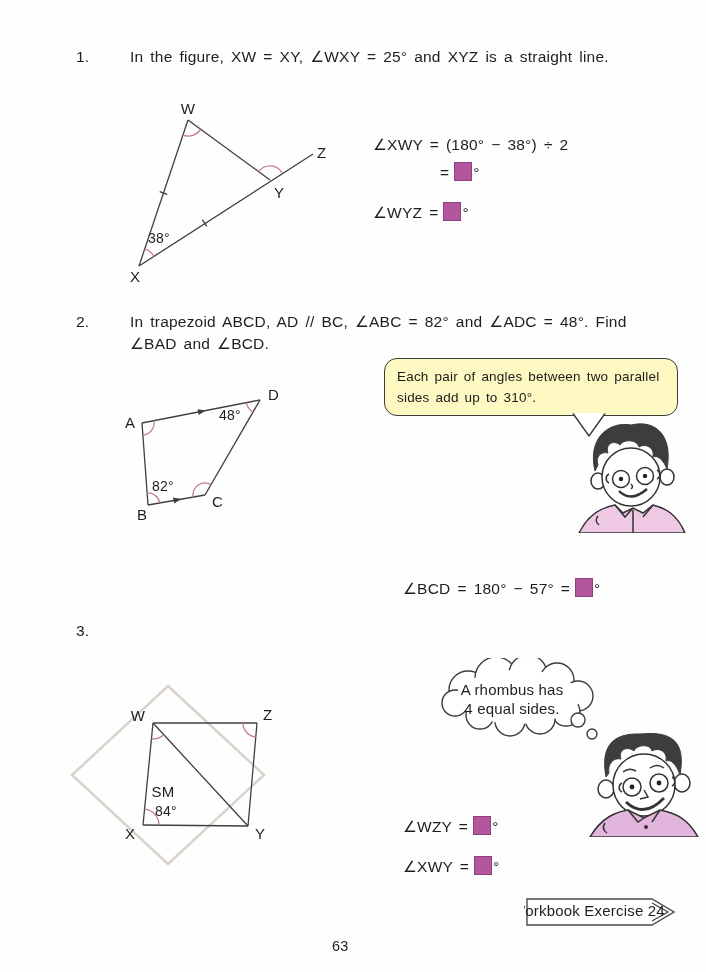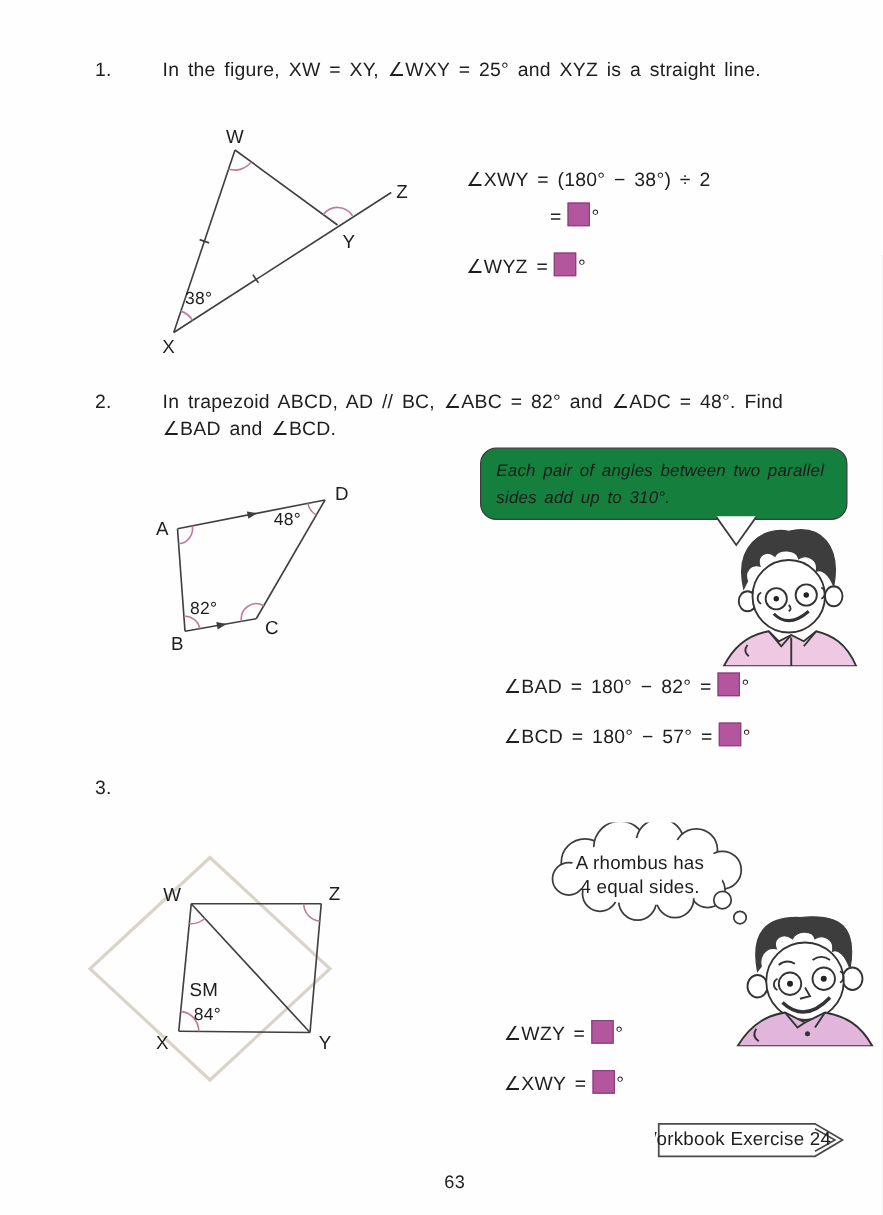--- a/index.html
+++ b/index.html
@@ -14,23 +14,23 @@
   }
   .fig{position:absolute;}
   .fig text{font-size:15px;fill:#1e1e1e;font-family:"Liberation Sans","DejaVu Sans",sans-serif;letter-spacing:.2px;}
   .fig text.small{font-size:14px;}
   .ansbox{
     display:inline-block;width:16px;height:17px;
     background:#b4569e;border:1.5px solid #8a4280;
     vertical-align:-3px;margin:0 1px 0 5px;
   }
   .bubble{
-    position:absolute;border:1.5px solid #3c3c3c;border-radius:13px;background:#15803d;
+    position:absolute;border:1.5px solid #3c3c3c;border-radius:13px;background:#fef9c3;
     font-size:13.5px;line-height:21px;padding:7px 12px;color:#1b1b1b;
-    letter-spacing:.2px;word-spacing:2px;white-space:nowrap;font-style:italic;
+    letter-spacing:.2px;word-spacing:2px;white-space:nowrap;
   }
   .tail{position:absolute;}
   .wm-text{
     font-family:"DejaVu Serif","Liberation Serif",serif;
     font-size:64px;fill:#d9d3c9;
   }
   .cloudtext{font-size:13.5px;fill:#1b1b1b;font-family:"Liberation Sans","DejaVu Sans",sans-serif;}
   .bannertext{font-size:11.5px;fill:#1b1b1b;font-family:"Liberation Sans","DejaVu Sans",sans-serif;}
   .pageno{font-size:14.5px;}
 </style>
@@ -132,23 +132,20 @@
       <path d="M44,59 A5,5 0 0 0 44,68" fill="none"></path>
       <path d="M92,55 A5,5 0 0 1 92,64" fill="none"></path>
       <path d="M66,69 Q69,72 66,74" fill="none"></path>
       <path d="M54,76 Q66,88 82,74" fill="none" stroke-width="2.4"></path>
       <path d="M14,118 C24,98 38,92 50,90 L58,98 L68,93 L78,98 L88,90 C100,93 112,99 120,118 Z" fill="#efc9e4"></path>
       <path d="M50,90 L60,102 L68,93 M88,90 L78,102 M68,95 L68,118" fill="none"></path>
       <path d="M33,101 Q29,106 34,110" fill="none"></path>
     </g>
   </svg>
 
-  <div class="eq" style="left:403px;top:538px">
-    <span>∠BAD = 180° − 82° =</span><span class="ansbox"></span><span>°</span>
-  </div>
   <div class="eq" style="left:403px;top:578px">
     <span>∠BCD = 180° − 57° =</span><span class="ansbox"></span><span>°</span>
   </div>
 
   <div class="pnum" style="left:76px;top:620px">3.</div>
 
   <svg class="fig" style="left:45px;top:652px" width="252" height="240" viewBox="0 0 252 240">
     <g>
       <polygon points="123,34 219,123 123,212 27,123" fill="none" stroke="#d9d3ca" stroke-width="2.5"></polygon>
       <text x="118" y="145" text-anchor="middle" class="wm-text">SM</text>
@@ -226,15 +223,15 @@
   <div class="eq" style="left:403px;top:856px">
     <span>∠XWY =</span><span class="ansbox"></span><span>°</span>
   </div>
 
   <svg class="fig" style="left:524px;top:896px" width="160" height="34" viewBox="0 0 160 34">
     <polygon points="3,3 128,3 150,16 128,29 3,29" fill="#fff" stroke="#4a4a4a" stroke-width="1.4"></polygon>
     <polyline points="128,7 144,16 128,25" fill="none" stroke="#4a4a4a" stroke-width="1.3"></polyline>
     <text x="64" y="20" text-anchor="middle" class="bannertext">Workbook Exercise 24</text>
   </svg>
 
-  <div class="pageno" style="left:332px;top:935px;width:40px;text-align:right">63</div>
+  <div class="pageno" style="left:332px;top:935px;width:40px;text-align:left">63</div>
 
 </div>
 
 </body></html>

